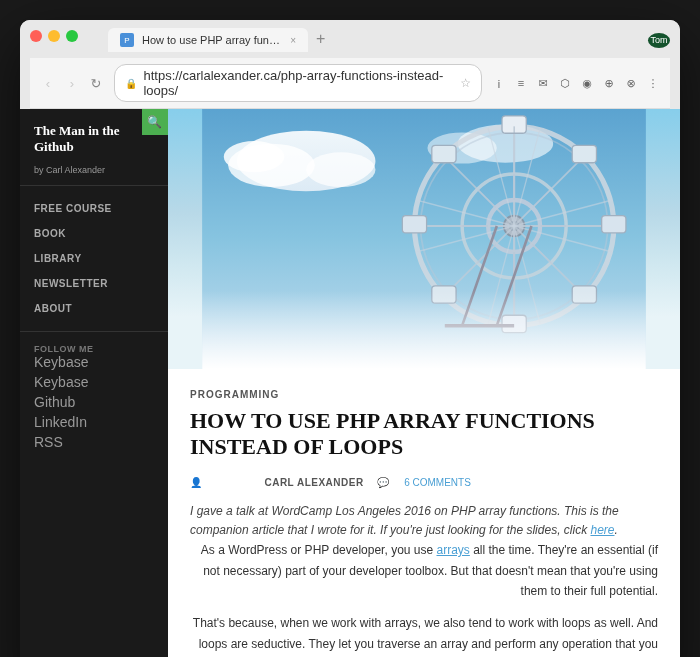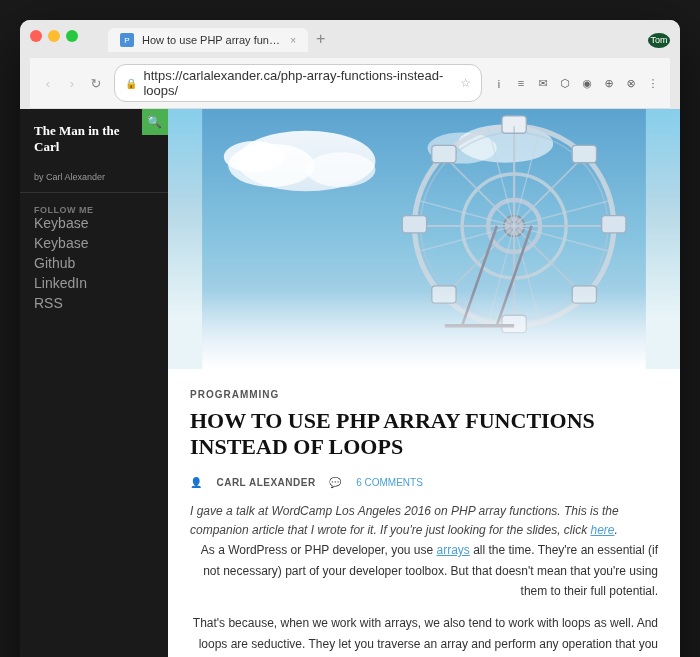--- a/index.html
+++ b/index.html
@@ -201,21 +201,21 @@
       color: white;
       font-size: 13px;
       font-weight: 700;
       line-height: 1.2;
       font-family: Georgia, serif;
     }
 
     .site-subtitle {
       color: #999;
       font-size: 9px;
-      margin-top: 18px;
+      margin-top: 11px;
     }
 
     .nav-menu {
       padding: 10px 0;
       border-bottom: 1px solid #333;
     }
 
     .nav-item {
       display: block;
       padding: 7px 14px;
@@ -294,20 +294,21 @@
       margin-bottom: 14px;
       font-size: 10px;
       color: #666;
     }
 
     .author-name {
       font-weight: 600;
       font-size: 10px;
       color: #555;
       letter-spacing: 0.5px;
+      margin-left: 48px;
     }
 
     .comments-link {
       color: #4a9fd4;
       font-size: 10px;
     }
 
     .article-intro {
       font-style: italic;
       font-size: 12px;
@@ -403,28 +404,35 @@
         <div class="toolbar-icon">⋮</div>
       </div>
     </div>
   </div>
 
   <div class="website">
 
     <div class="sidebar">
       <div class="sidebar-header">
         <div class="sidebar-title-content">
-          <div class="site-title">The Man in the Carl</div>
+          <div class="site-title">The Man in the Github</div>
           <div class="site-subtitle">by Carl Alexander</div>
         </div>
         <div class="header-search">
           <span style="color:white;font-size:12px;">🔍</span>
         </div>
       </div>
 
+      <nav class="nav-menu">
+        <a class="nav-item">FREE COURSE</a>
+        <a class="nav-item">BOOK</a>
+        <a class="nav-item">LIBRARY</a>
+        <a class="nav-item">NEWSLETTER</a>
+        <a class="nav-item">ABOUT</a>
+      </nav>
 
       <div class="social-section">
         <div class="social-title">FOLLOW ME</div>
         <a class="social-link">Keybase</a>
         <a class="social-link">Keybase</a>
         <a class="social-link">Github</a>
         <a class="social-link">LinkedIn</a>
         <a class="social-link">RSS</a>
       </div>
     </div>

